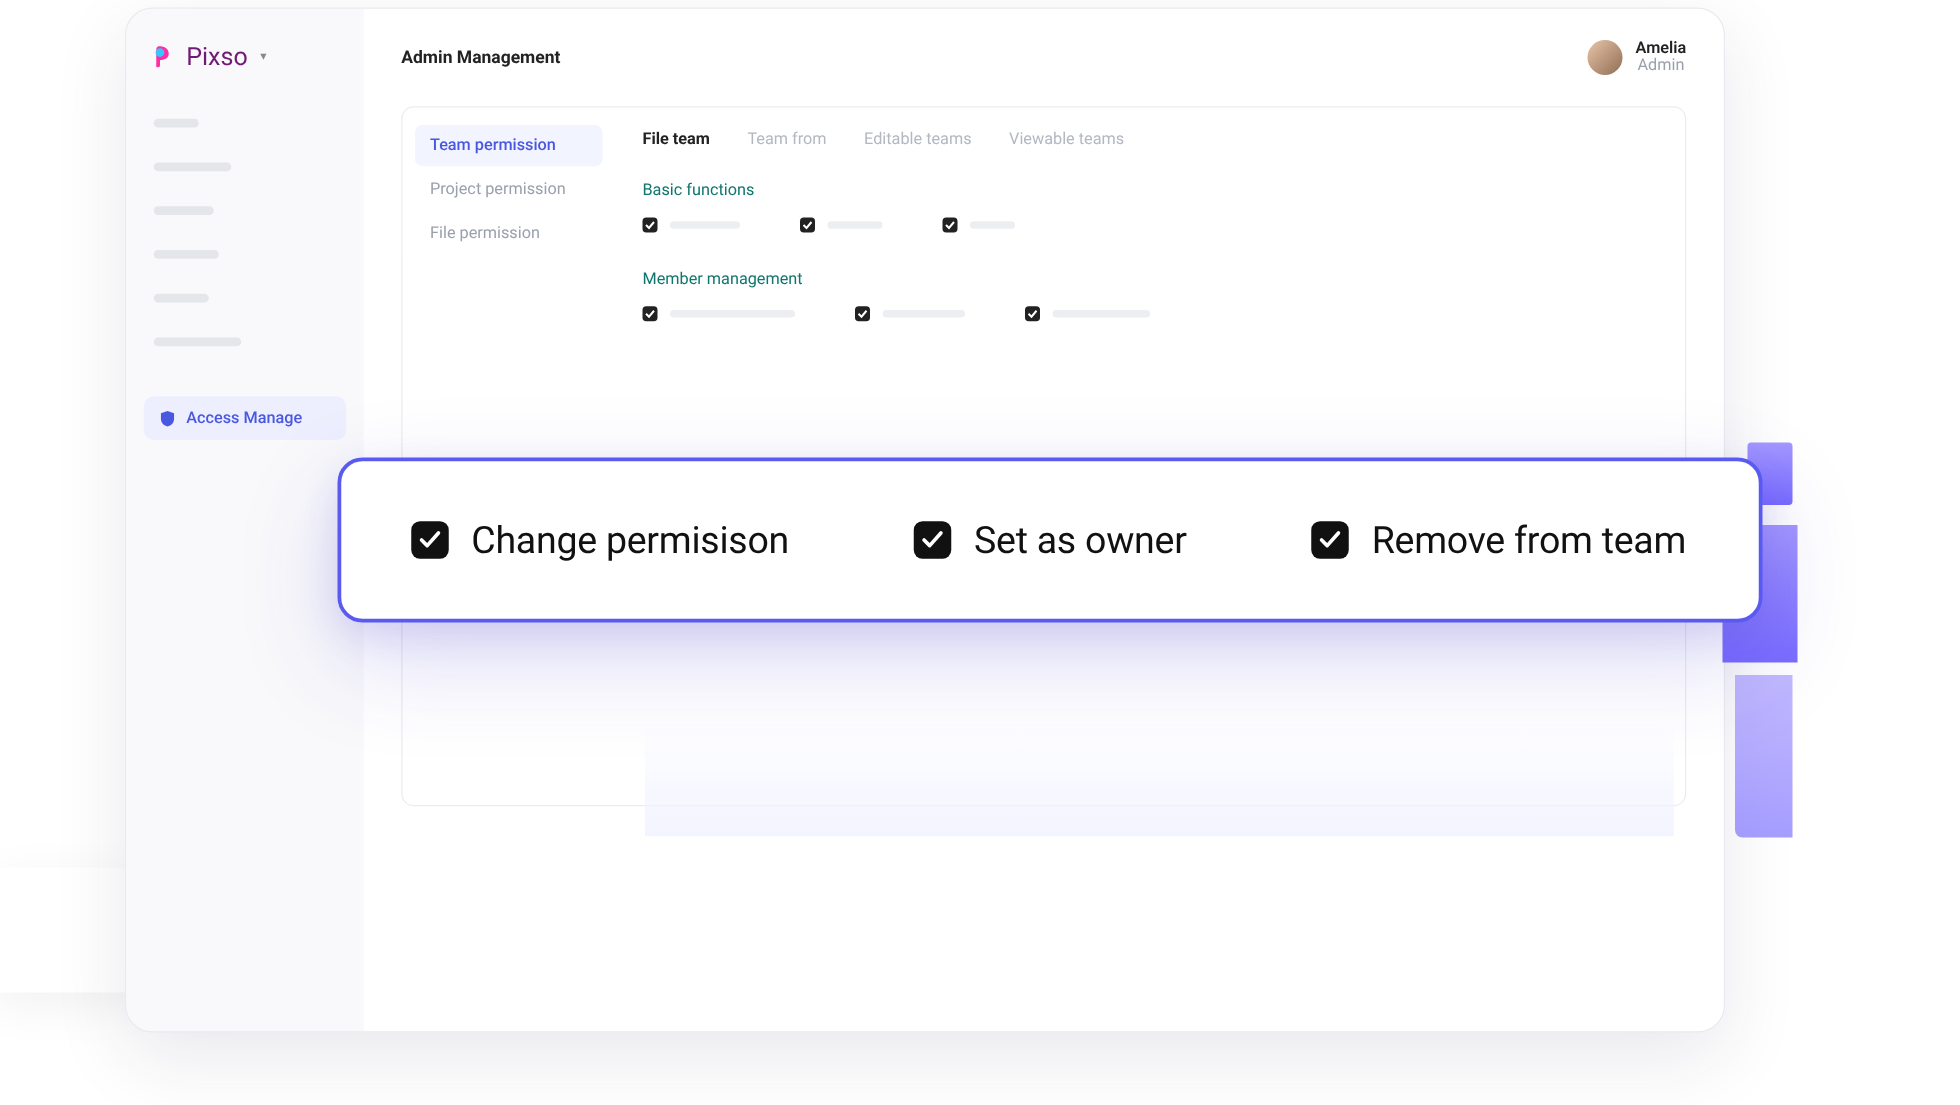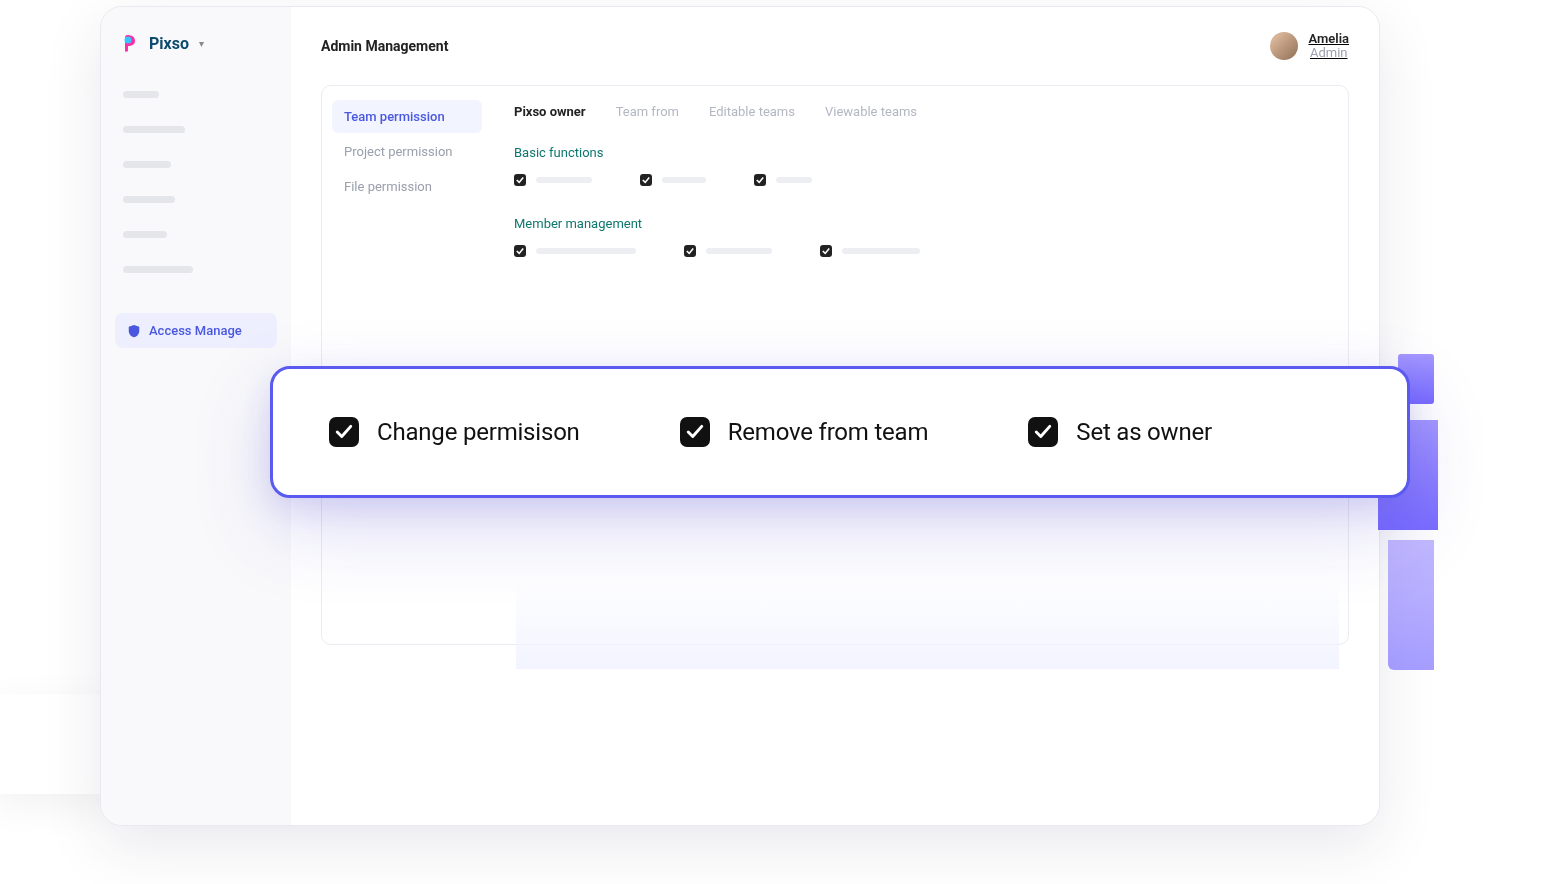--- a/index.html
+++ b/index.html
@@ -23,21 +23,21 @@
   background: #f9f9fb;
   padding: 18px 14px;
 }
 .logo {
   display: flex; align-items: center; gap: 8px;
   margin: 8px 6px 38px 6px;
 }
 .logo-mark {
   width: 20px; height: 20px; position: relative;
 }
-.logo-text { font-weight: 700; font-size: 16px; color: #0c4a6e; }
+.logo-text { font-weight: 400; font-size: 20px; color: #701a75; }
 .logo-caret { color: #888; font-size: 10px; margin-left: 2px; }
 
 .nav-skel-group { margin: 0 8px 40px 8px; }
 .nav-skel {
   height: 7px; border-radius: 4px; background: #e4e6ea; margin-bottom: 28px;
 }
 
 .nav-active {
   display: flex; align-items: center; gap: 8px;
   background: #edefff;
@@ -55,21 +55,21 @@
   position: absolute;
   left: 190px; top: 0; right: 0; bottom: 0;
   background: #fff;
 }
 .topbar {
   height: 78px;
   display: flex; align-items: center; justify-content: space-between;
   padding: 0 30px;
 }
 .page-title { font-size: 14px; font-weight: 700; color: #222; }
-.user-block { display: flex; align-items: center; gap: 10px; text-decoration: underline; }
+.user-block { display: flex; align-items: center; gap: 10px; }
 .avatar { width: 28px; height: 28px; border-radius: 50%; background: linear-gradient(135deg,#e9c4a7,#8f6e55); }
 .user-name { font-size: 13px; font-weight: 600; color: #222; line-height: 1.1; }
 .user-role { font-size: 13px; color: #9aa0ac; line-height: 1.1; text-align: center; }
 
 .panel {
   margin: 0 30px 30px 30px;
   border: 1px solid #ebecf2;
   border-radius: 10px;
   overflow: hidden;
   background: #fff;
@@ -117,21 +117,21 @@
   display: flex; align-items: center;
   padding: 0 56px;
   gap: 100px;
 }
 .callout-item { display: flex; align-items: center; gap: 18px; }
 .big-cbx {
   width: 30px; height: 30px; border-radius: 7px; background: #111; display: inline-flex;
   align-items: center; justify-content: center;
 }
 .big-cbx svg { width: 18px; height: 18px; }
-.callout-text { font-size: 24px; color: #111; letter-spacing: -0.2px; }
+.callout-text { font-size: 30px; color: #111; letter-spacing: -0.2px; }
 
 
 .deco {
   position: absolute;
   background: linear-gradient(180deg, #9a8cff 0%, #6a5cff 100%);
   opacity: 0.9;
 }
 .deco1 { left: 1398px; top: 354px; width: 36px; height: 50px; border-radius: 3px; }
 .deco2 { left: 1378px; top: 420px; width: 60px; height: 110px; border-top-left-radius: 6px; }
 .deco3 { left: 1388px; top: 540px; width: 46px; height: 130px; border-bottom-left-radius: 6px; opacity: 0.6; }
@@ -205,21 +205,21 @@
 
     <div class="panel">
       <div class="panel-side">
         <div class="side-item active">Team permission</div>
         <div class="side-item">Project permission</div>
         <div class="side-item">File permission</div>
       </div>
 
       <div class="panel-main">
         <div class="tabs">
-          <div class="tab active">Pixso owner</div>
+          <div class="tab active">File team</div>
           <div class="tab">Team from</div>
           <div class="tab">Editable teams</div>
           <div class="tab">Viewable teams</div>
         </div>
 
         <div class="section">
           <div class="section-title">Basic functions</div>
           <div class="check-row">
             <div class="check-item">
                 <span class="cbx">
@@ -329,23 +329,23 @@
         </svg>
       </span>
     <span class="callout-text">Change permisison</span>
   </div>
   <div class="callout-item">
     <span class="big-cbx">
         <svg viewBox="0 0 16 16">
           <path d="M2 8 L6 12 L14 3" stroke="#fff" stroke-width="2.6" fill="none" stroke-linecap="round" stroke-linejoin="round"></path>
         </svg>
       </span>
-    <span class="callout-text">Remove from team</span>
+    <span class="callout-text">Set as owner</span>
   </div>
   <div class="callout-item">
     <span class="big-cbx">
         <svg viewBox="0 0 16 16">
           <path d="M2 8 L6 12 L14 3" stroke="#fff" stroke-width="2.6" fill="none" stroke-linecap="round" stroke-linejoin="round"></path>
         </svg>
       </span>
-    <span class="callout-text">Set as owner</span>
+    <span class="callout-text">Remove from team</span>
   </div>
 </div>
 
 </body></html>

